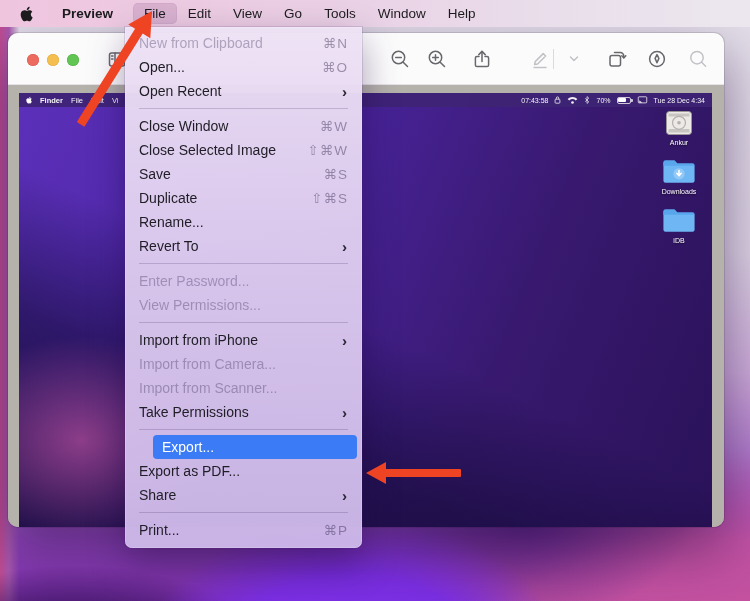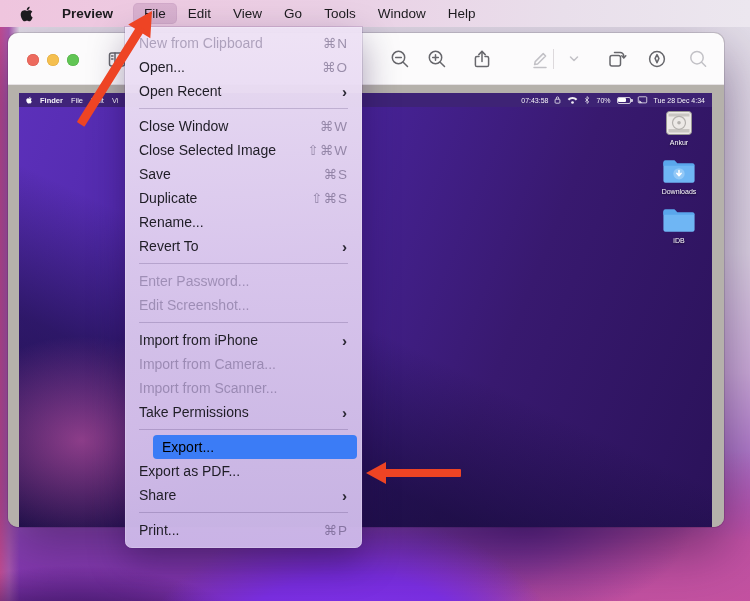--- a/index.html
+++ b/index.html
@@ -83,21 +83,21 @@
     border-radius:0 0 7px 7px; padding:4px 0 6px;
     background:linear-gradient(180deg, rgba(238,226,245,.97) 0%, rgba(222,204,239,.96) 45%, rgba(205,184,233,.96) 100%);
     box-shadow:0 14px 36px rgba(30,5,60,.38), 0 0 0 .5px rgba(255,255,255,.35) inset, 0 0 0 1px rgba(80,40,120,.15);
     font-size:14px; color:#1f1d26;
   }
   .menu-item { height:24px; margin:0 5px; padding:0 9px; border-radius:4px; display:flex; align-items:center; }
   .menu-item .mi-label { flex:1 1 auto; white-space:nowrap; }
   .menu-item .mi-short { color:rgba(44,32,70,.42); letter-spacing:1px; font-size:13.5px; }
   .menu-item .mi-sub { color:#2a2733; font-size:15px; font-weight:700; line-height:1; margin-right:1px; }
   .menu-item.disabled .mi-label { color:rgba(54,44,82,.35); }
-  .menu-item.highlighted { background:#3b7cf6; color:#000000;margin-left:28px; }
+  .menu-item.highlighted { background:#3b7cf6; color:#ffffff;margin-left:28px; }
   .menu-sep { height:1px; background:rgba(52,32,84,.2); margin:5px 14px; }
 
   
   .arrow { position:absolute; z-index:60; pointer-events:none; }
   .arrow .shaft { position:absolute; background:#ee4424; border-radius:1px; }
   .arrow .head { position:absolute; width:0; height:0; }
   .arrow-file { left:152px; top:-2px; width:138px; height:26px; transform:rotate(122deg); transform-origin:0 50%; }
   .arrow-file .head { left:0; top:0; border-top:13px solid transparent; border-bottom:13px solid transparent; border-right:24px solid #ee4424; }
   .arrow-file .shaft { left:20px; top:8.5px; height:9px; width:114px; }
   .arrow-export { left:366px; top:462px; width:96px; height:22px; }
@@ -288,21 +288,21 @@
       </div>
       <div class="menu-item">
         <span class="mi-label">Revert To</span>
         <span class="mi-sub">›</span>
       </div>
       <div class="menu-sep"></div>
       <div class="menu-item disabled">
         <span class="mi-label">Enter Password...</span>
       </div>
       <div class="menu-item disabled">
-        <span class="mi-label">Edit Screenshot...</span>
+        <span class="mi-label">View Permissions...</span>
       </div>
       <div class="menu-sep"></div>
       <div class="menu-item">
         <span class="mi-label">Import from iPhone</span>
         <span class="mi-sub">›</span>
       </div>
       <div class="menu-item disabled">
         <span class="mi-label">Import from Camera...</span>
       </div>
       <div class="menu-item disabled">

